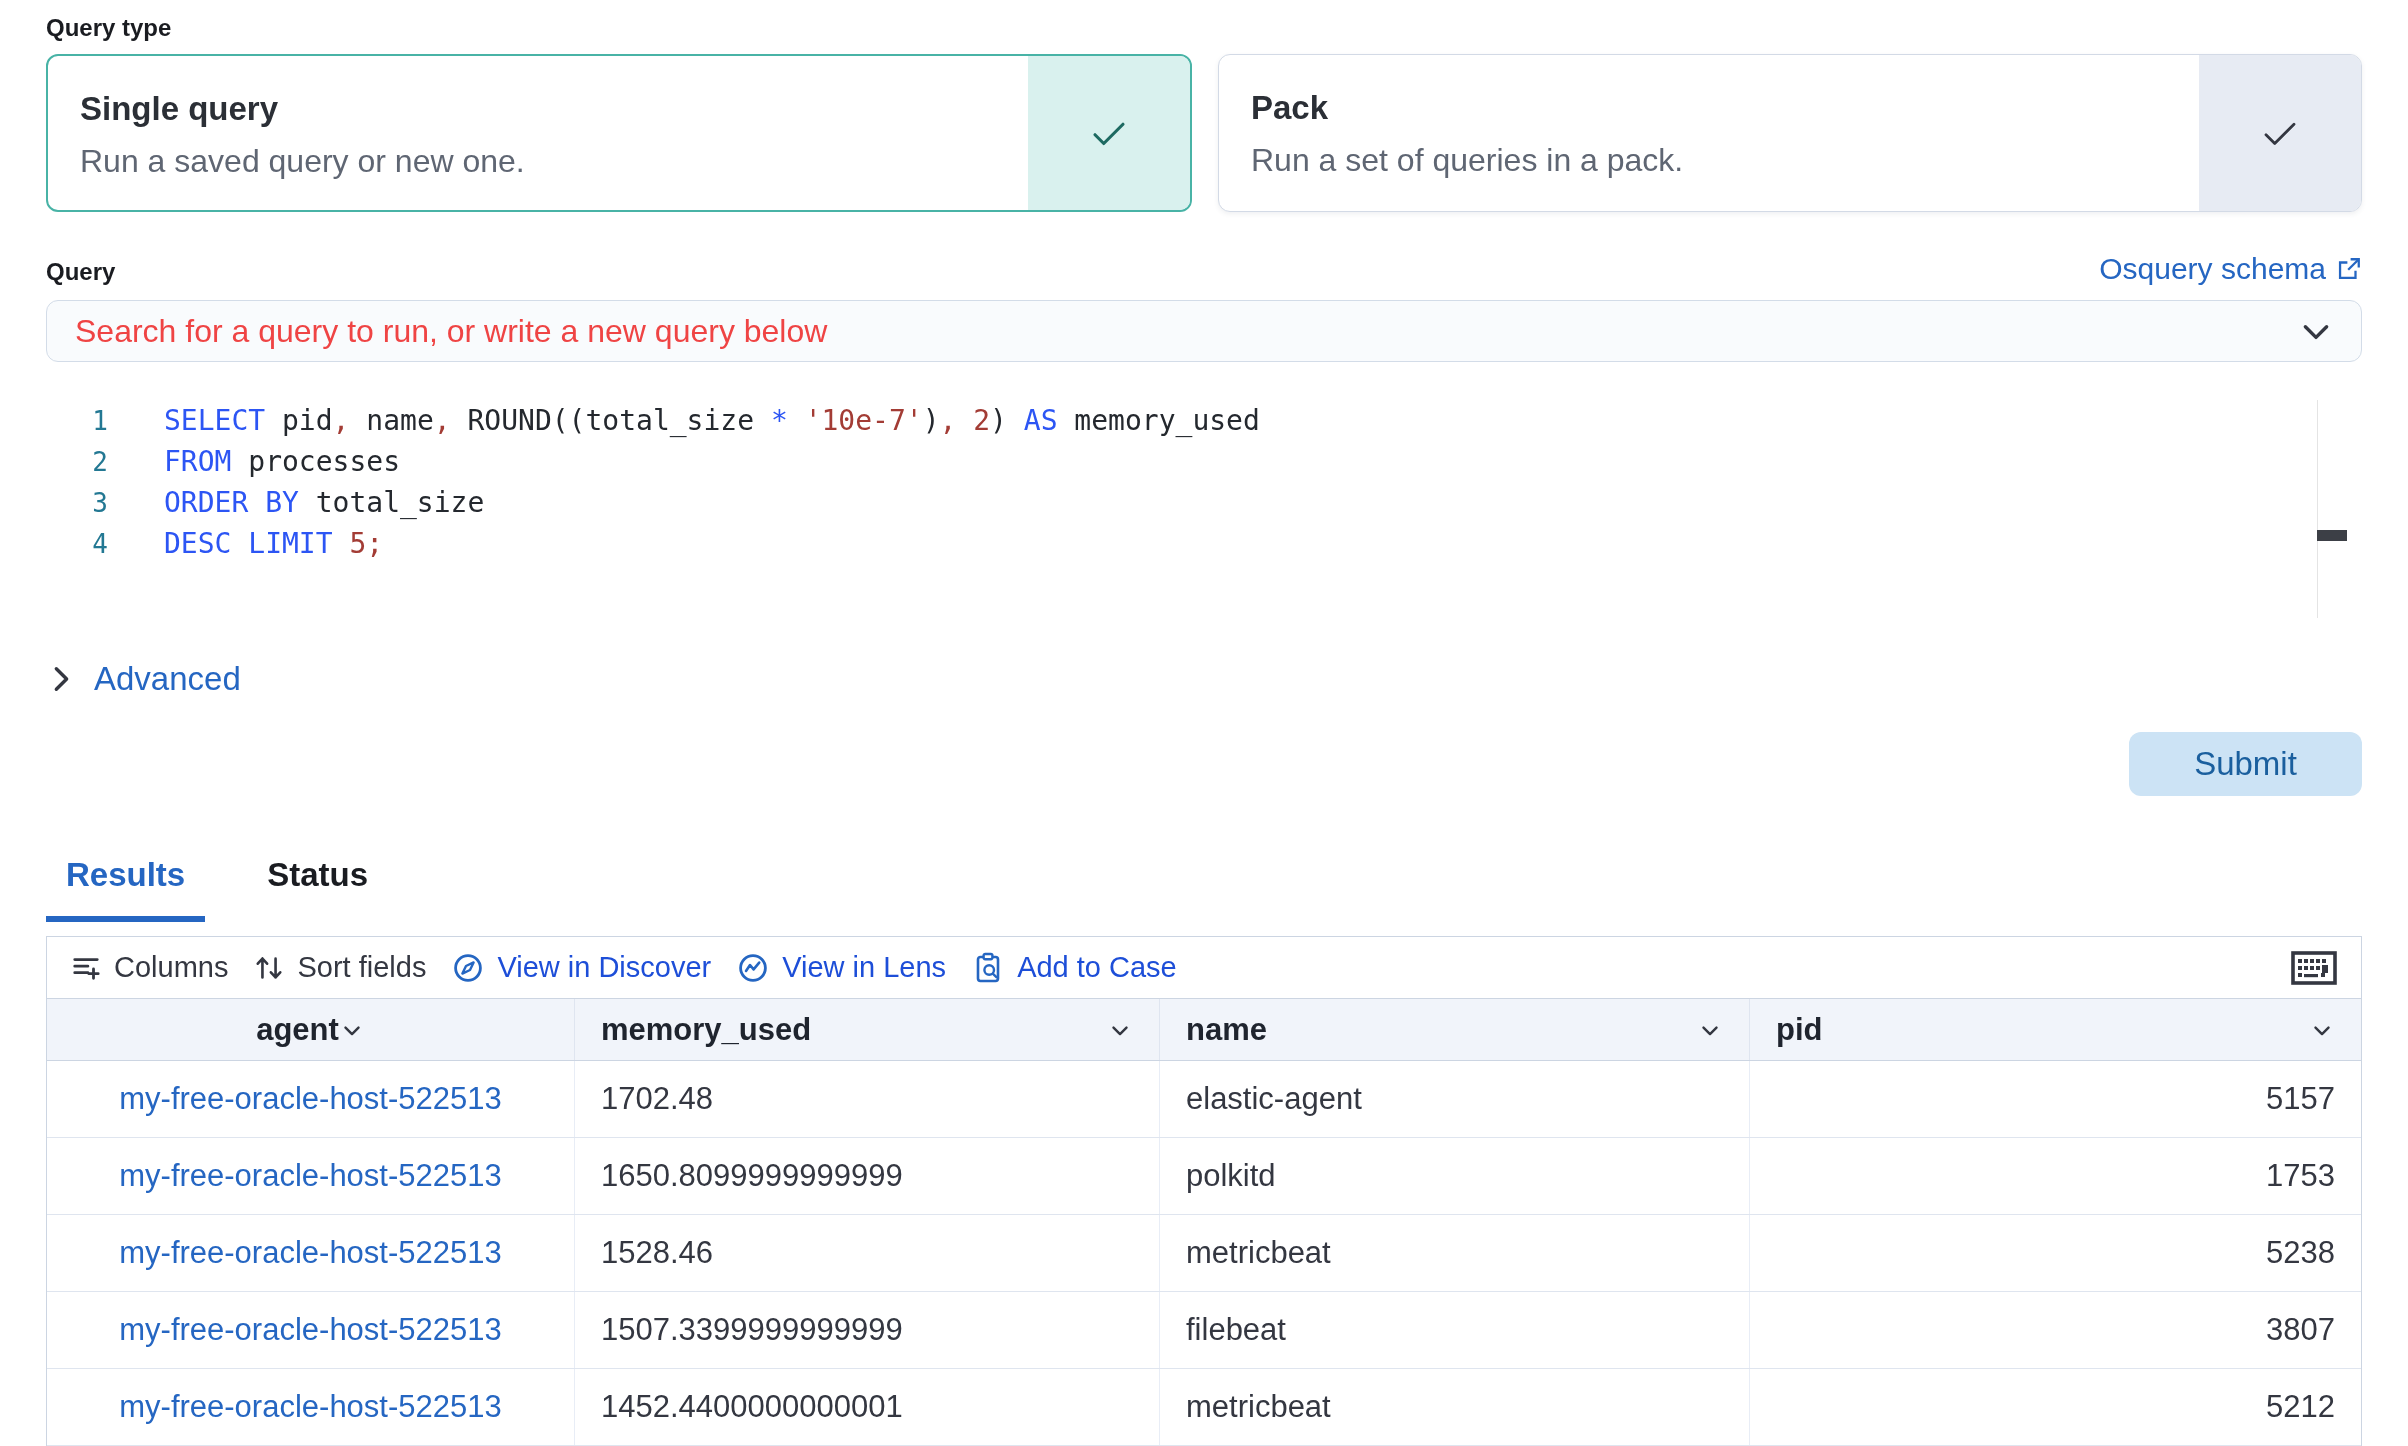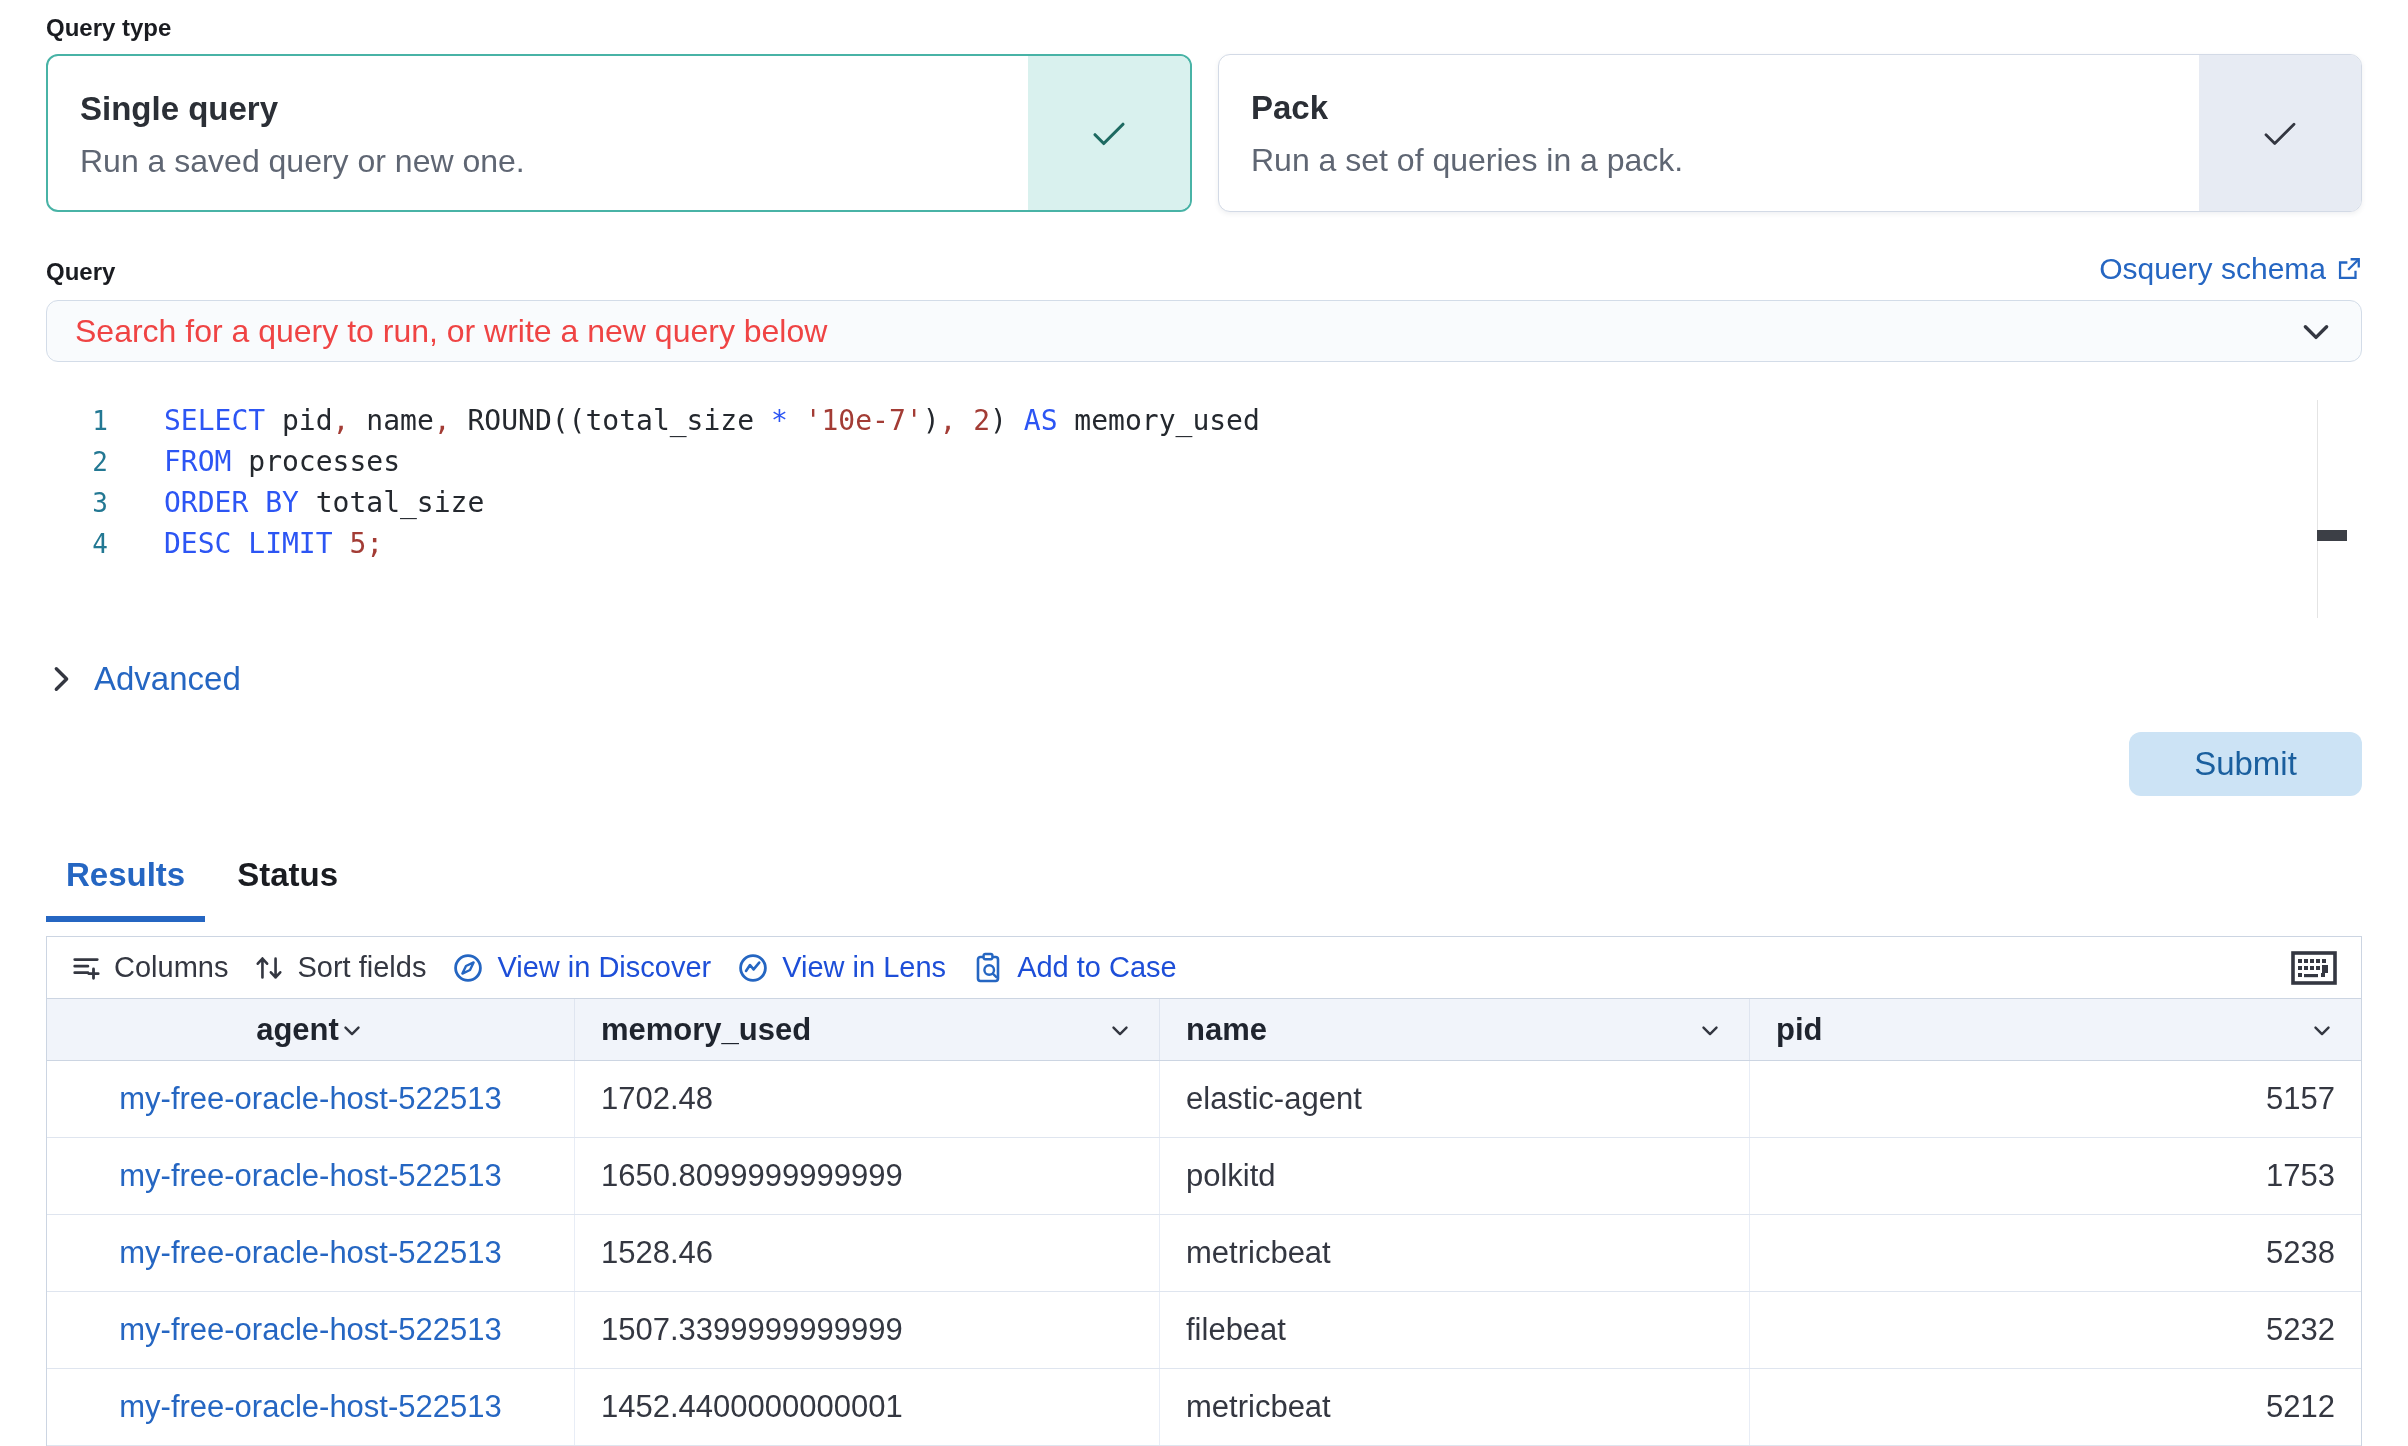--- a/index.html
+++ b/index.html
@@ -41,21 +41,21 @@
 
   
   .advanced { margin-top:42px; display:flex; align-items:center; gap:18px; cursor:pointer; }
   .advanced-label { font-size:33px; color:#2566c2; }
 
   
   .submit-row { display:flex; justify-content:flex-end; margin-top:34px; }
   .submit-btn { width:233px; height:64px; border:none; border-radius:12px; background:#cce3f5; color:#1a5f9e; font-size:33px; font-weight:500; font-family:"Liberation Sans",sans-serif; cursor:pointer; }
 
   
-  .tabs { margin-top:54px; display:flex; gap:12px; }
+  .tabs { margin-top:54px; display:flex; gap:42px; }
   .tab { font-size:33px; font-weight:700; padding:6px 20px 22px 20px; cursor:pointer; }
   .tab.active { color:#2566c2; border-bottom:6px solid #2566c2; }
   .tab.inactive { color:#1a1c21; }
 
   
   .panel { margin-top:14px; border:1px solid #ccd5e2; }
   .toolbar { height:62px; display:flex; align-items:center; justify-content:space-between; padding:0 24px; border-bottom:1px solid #ccd5e2; background:#fff; }
   .toolbar-left { display:flex; align-items:center; gap:26px; }
   .tb-item { display:flex; align-items:center; gap:13px; font-size:29px; font-weight:500; cursor:pointer; background:none; border:none; font-family:"Liberation Sans",sans-serif; }
   .tb-dark { color:#343741; }
@@ -310,21 +310,21 @@
           <div class="gcell c-mem">1528.46</div>
           <div class="gcell c-name">metricbeat</div>
           <div class="gcell c-pid num">5238</div>
         </div>
         <div class="grid-row">
           <div class="gcell c-agent">
             <span class="agent-link">my-free-oracle-host-522513</span>
           </div>
           <div class="gcell c-mem">1507.3399999999999</div>
           <div class="gcell c-name">filebeat</div>
-          <div class="gcell c-pid num">5232</div>
+          <div class="gcell c-pid num">3807</div>
         </div>
         <div class="grid-row">
           <div class="gcell c-agent">
             <span class="agent-link">my-free-oracle-host-522513</span>
           </div>
           <div class="gcell c-mem">1452.4400000000001</div>
           <div class="gcell c-name">metricbeat</div>
           <div class="gcell c-pid num">5212</div>
         </div>
       </div>

